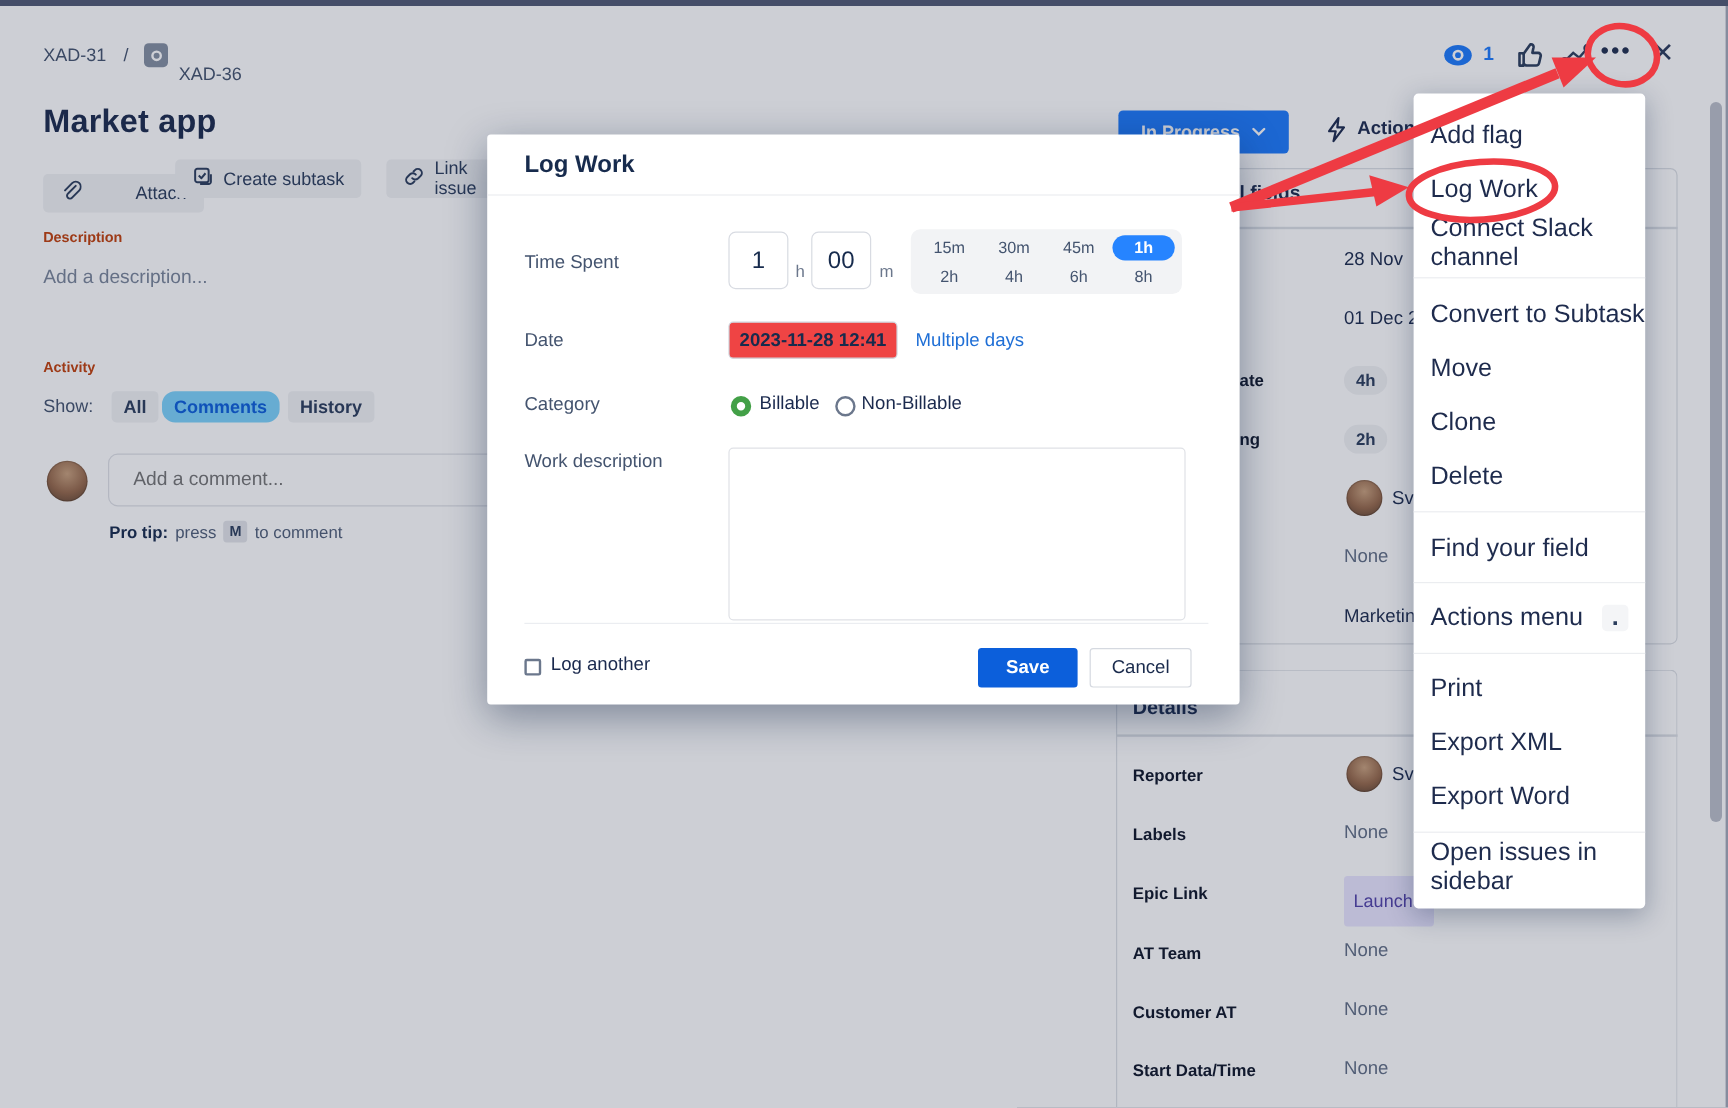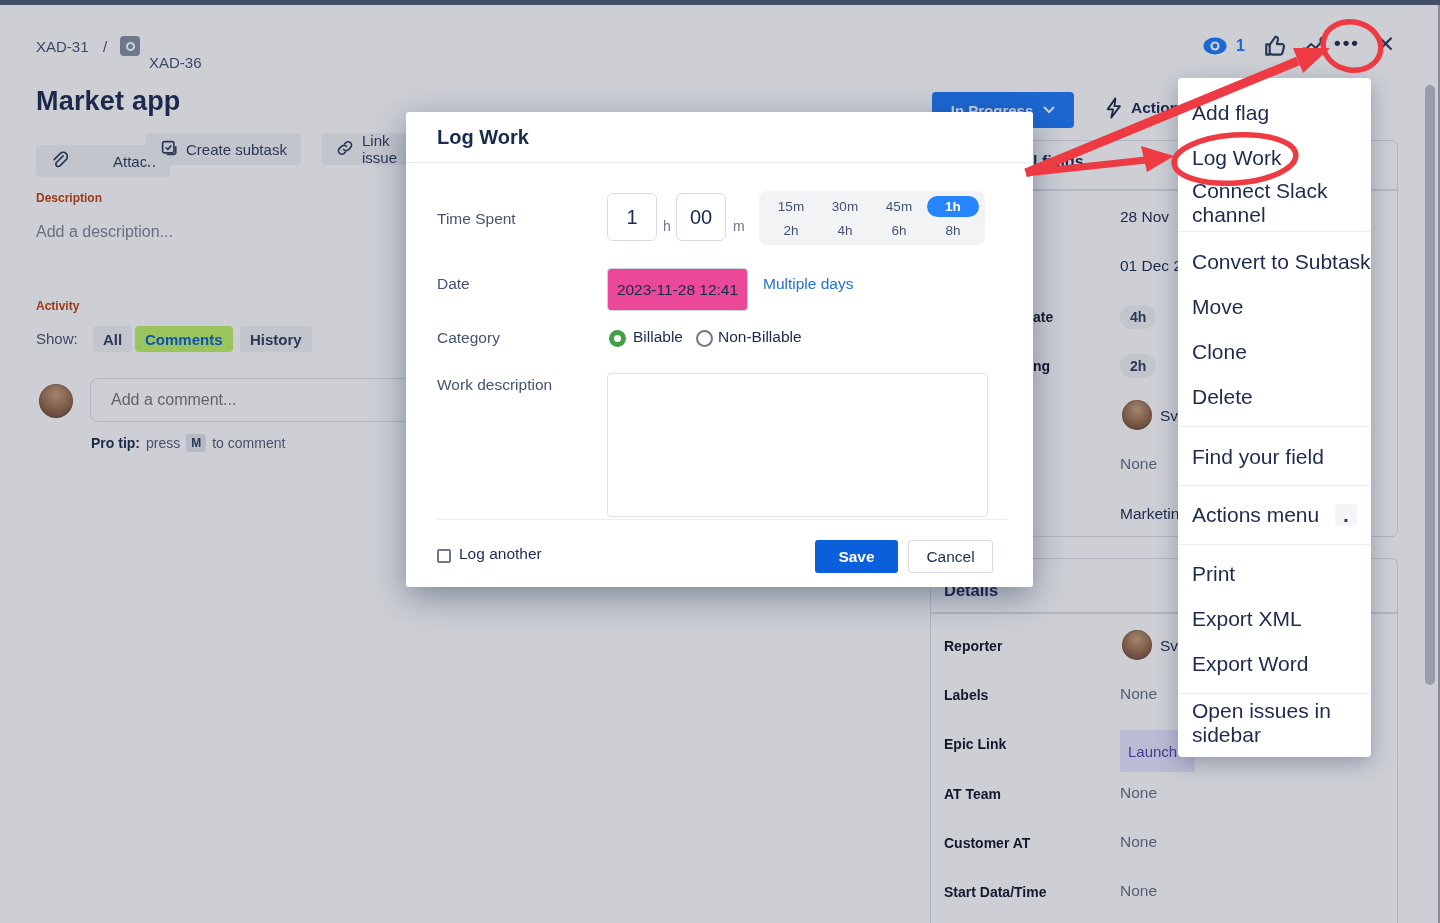--- a/index.html
+++ b/index.html
@@ -6,21 +6,21 @@
   *{box-sizing:border-box;font-family:"Liberation Sans",sans-serif;}
   .stage{position:relative;width:1440px;height:923px;background:#fff;overflow:hidden;}
   .abs{position:absolute;}
   
   .crumb{font-size:15px;color:#44546F;}
   .title{font-size:27px;font-weight:700;color:#1C2B4D;letter-spacing:.2px;}
   .chipbtn{display:flex;align-items:center;gap:8px;height:32px;padding:0 14px;background:#F1F2F4;border-radius:4px;color:#2C3E5D;font-size:15px;font-weight:500;}
   .h2{font-size:12px;font-weight:700;color:#c2410c;}
   .muted{color:#7A869A;}
   .filterchip{display:inline-flex;align-items:center;height:26px;padding:0 10px;border-radius:4px;background:#F1F2F4;color:#2C3E5D;font-size:15px;font-weight:600;}
-  .filterchip.active{background:#bef264;color:#0C5FDB;}
+  .filterchip.active{background:#7dd3fc;color:#0C5FDB;border-radius:11px;}
   .avatar{border-radius:50%;background:radial-gradient(circle at 50% 32%,#c9a17d 0%,#96684a 55%,#59412f 100%);box-shadow:inset 0 0 0 1px rgba(0,0,0,.15);}
   .kbd{display:inline-flex;align-items:center;justify-content:center;min-width:20px;height:18px;padding:0 4px;background:#E3E5E9;border-radius:3px;font-size:12px;font-weight:700;color:#2C3E5D;}
   .fieldlabel{font-size:14px;font-weight:600;color:#0f172a;}
   .fieldvalue{font-size:15.5px;color:#1C2B4D;}
   .nonevalue{font-size:15.5px;color:#626F86;}
   .pill{display:inline-flex;align-items:center;height:24px;padding:0 10px;border-radius:12px;background:#F1F2F4;font-size:14px;font-weight:600;color:#2C3E5D;}
   .panel{border:1.5px solid #DCDFE4;border-radius:6px;background:transparent;}
   .hr{background:#DCDFE4;height:1.5px;}
   .statusbtn{display:flex;align-items:center;justify-content:center;gap:10px;background:#1D7AFC;color:#fff;border-radius:4px;font-size:15px;font-weight:600;border:none;}
   .epicbadge{display:inline-flex;align-items:center;height:42px;padding:0 8px;border-radius:3px;background:#EAE6FF;color:#5243AA;font-size:15px;font-weight:500;white-space:nowrap;overflow:hidden;}
@@ -196,21 +196,21 @@
       <span class="presetchip" style="left:60px;top:5px;">30m</span>
       <span class="presetchip" style="left:114px;top:5px;">45m</span>
       <span class="presetchip sel" style="left:168px;top:5px;">1h</span>
       <span class="presetchip" style="left:6px;top:29px;">2h</span>
       <span class="presetchip" style="left:60px;top:29px;">4h</span>
       <span class="presetchip" style="left:114px;top:29px;">6h</span>
       <span class="presetchip" style="left:168px;top:29px;">8h</span>
     </div>
 
     <span class="abs mlabel" style="left:31px;top:163px;">Date</span>
-    <input class="abs" style="left: 201px; top: 156px; width: 141px; height: 43px; border: 1px solid rgb(207, 211, 219); border-radius: 4px; background: #ec4899; text-align: center; font-size: 15.5px; font-weight: 400; color: rgb(23, 43, 77); padding: 0px;" value="2023-11-28 12:41">
+    <input class="abs" style="left: 201px; top: 156px; width: 141px; height: 31px; border: 1px solid rgb(207, 211, 219); border-radius: 4px; background: #ef4444; text-align: center; font-size: 15.5px; font-weight: 700; color: rgb(23, 43, 77); padding: 0px;" value="2023-11-28 12:41">
     <span class="abs" style="left:357px;top:163px;font-size:15.5px;font-weight:500;color:#1F6FD6;">Multiple days</span>
 
     <span class="abs mlabel" style="left:31px;top:217px;">Category</span>
     <span class="abs" style="left:203px;top:218px;width:17px;height:17px;border-radius:50%;border:5px solid #43A047;background:#fff;"></span>
     <span class="abs" style="left:227px;top:216px;font-size:15.5px;color:#1B2A4E;">Billable</span>
     <span class="abs" style="left:290px;top:218px;width:17px;height:17px;border-radius:50%;border:2px solid #6B778C;background:#fff;"></span>
     <span class="abs" style="left:312px;top:216px;font-size:15.5px;color:#1B2A4E;">Non-Billable</span>
 
     <span class="abs mlabel" style="left:31px;top:264px;">Work description</span>
     <textarea class="abs" style="left: 201px; top: 261px; width: 381px; height: 144px; border: 1px solid rgb(223, 225, 230); border-radius: 4px; resize: none; background: rgb(255, 255, 255);"></textarea>

